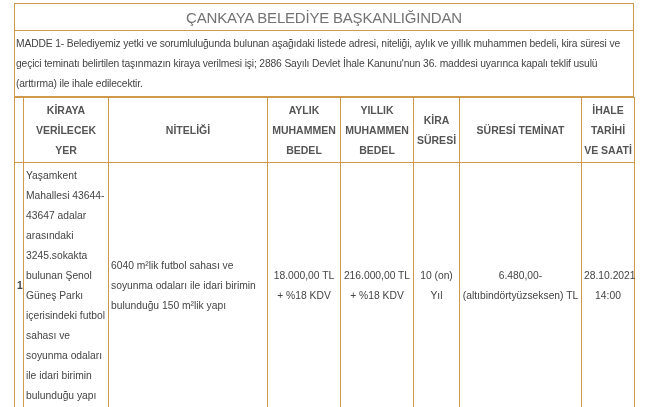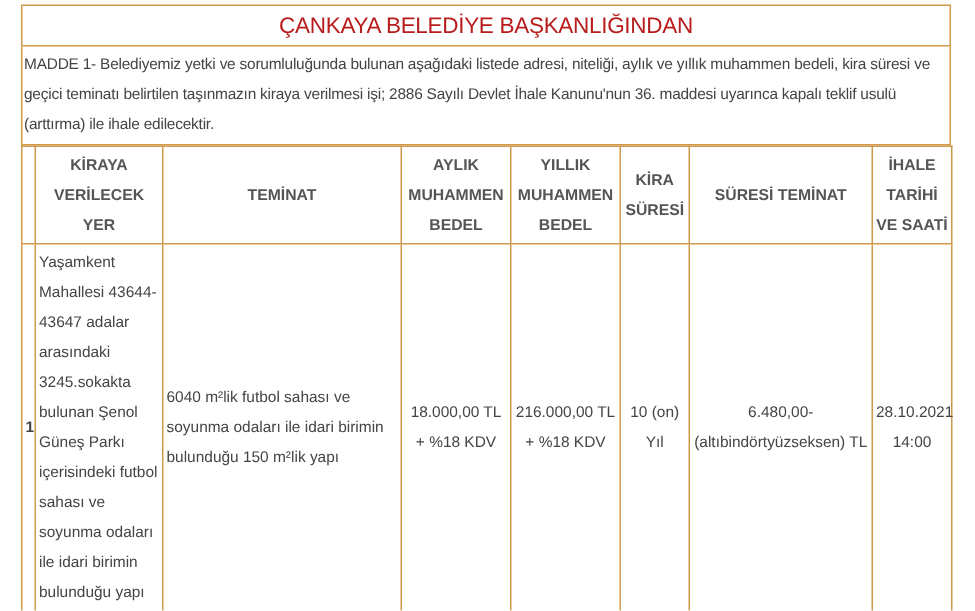--- a/index.html
+++ b/index.html
@@ -1,20 +1,20 @@
 <!DOCTYPE html>
 <html><head>
 <meta charset="utf-8">
 <style>
   html, body { margin: 0; padding: 0; background: #ffffff; }
   body { width: 650px; height: 407px; overflow: hidden; position: relative;
          font-family: "Liberation Sans", sans-serif; color: #444; }
   .frame { position: absolute; left: 14px; top: 3px; width: 620px; }
   .title-box { border: 1px solid #d09a4c; height: 26px; display: flex; align-items: center;
-               justify-content: center; font-size: 15px; color: #b91c1c; letter-spacing: -0.2px; }
+               justify-content: center; font-size: 15px; color: #737373; letter-spacing: -0.2px; }
   .intro { border: 1px solid #d09a4c; border-top: none; padding: 3px 2px 2px 1px;
            font-size: 10.3px; line-height: 20px; color: #444; letter-spacing: -0.15px; }
   table.main { border-collapse: collapse; width: 620px; table-layout: fixed;
                border: 1px solid #d09a4c; border-top: none; }
   table.main td, table.main th { border: 1px solid #d09a4c; vertical-align: middle;
                font-size: 10.3px; color: #444; padding: 0 2px; }
   table.main th { font-weight: bold; color: #555; font-size: 10.5px; line-height: 20px;
                   text-align: center; height: 64px; }
   table.main td { line-height: 20px; }
   td.idx { font-weight: bold; color: #333; padding: 0 1px; text-align: left; }
@@ -38,21 +38,21 @@
       <col style="width:73px">
       <col style="width:73px">
       <col style="width:46px">
       <col style="width:122px">
       <col style="width:53px">
     </colgroup>
     <thead>
       <tr>
         <th></th>
         <th>KİRAYA VERİLECEK YER</th>
-        <th>TEMİNAT</th>
+        <th>NİTELİĞİ</th>
         <th>AYLIK MUHAMMEN BEDEL</th>
         <th>YILLIK MUHAMMEN BEDEL</th>
         <th>KİRA SÜRESİ</th>
         <th>SÜRESİ TEMİNAT</th>
         <th>İHALE TARİHİ VE SAATİ</th>
       </tr>
     </thead>
     <tbody>
       <tr style="height:246px;">
         <td class="idx">1</td>

